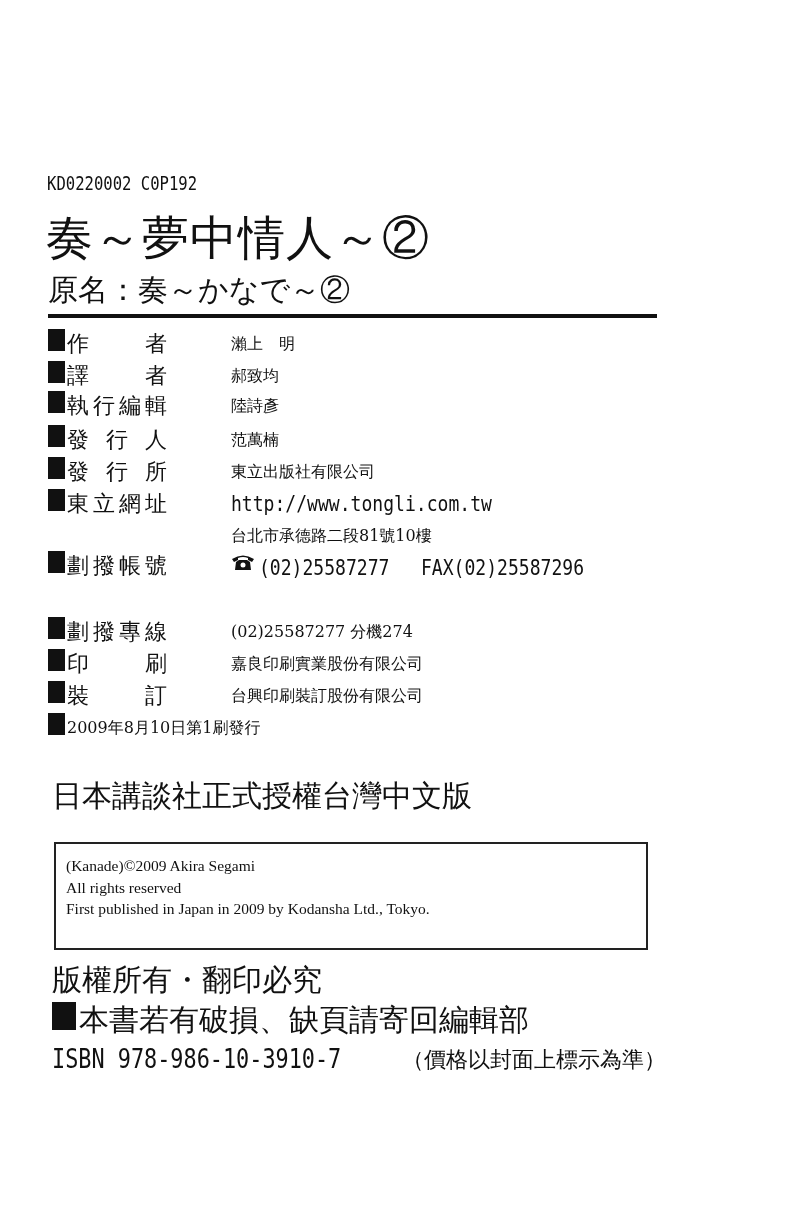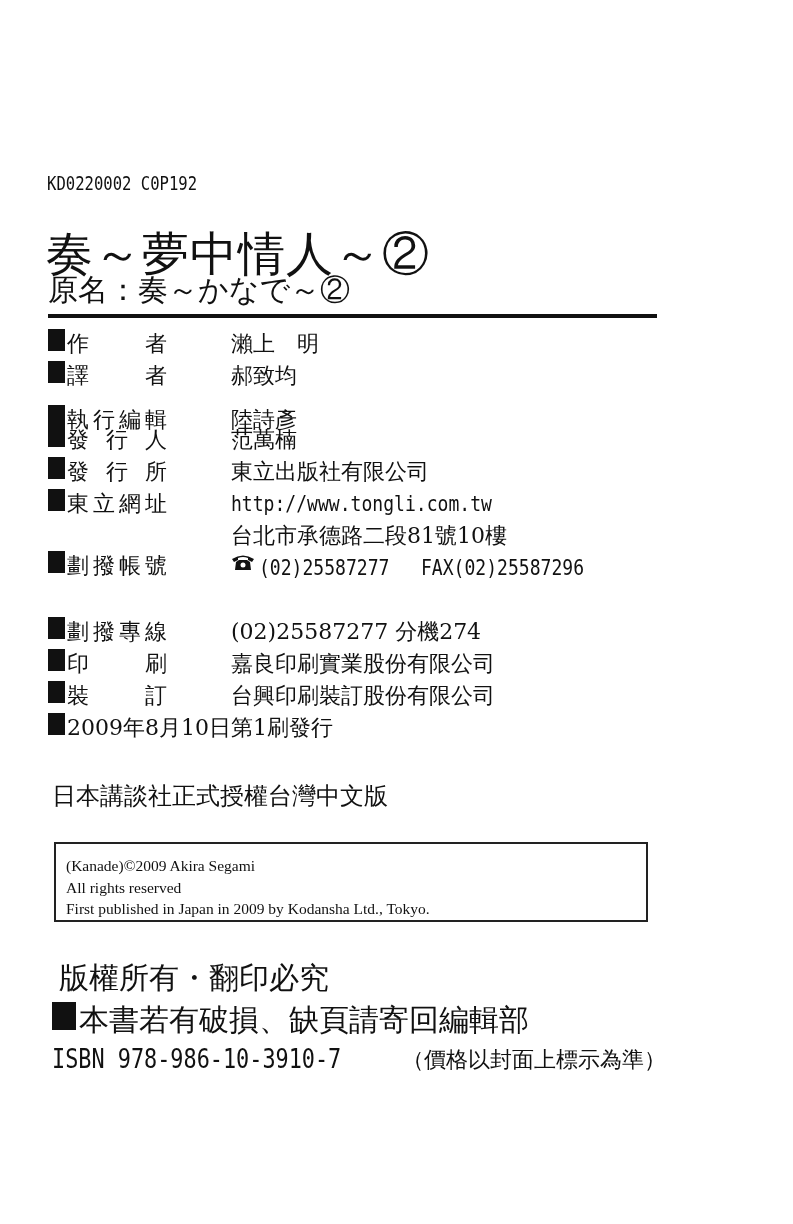--- a/index.html
+++ b/index.html
@@ -2,35 +2,35 @@
 <html><head>
 <meta charset="utf-8">
 <style>
   html, body { margin: 0; padding: 0; }
   body {
     width: 793px; height: 1224px; background: #ffffff; position: relative; overflow: hidden;
     color: #111; font-family: "DejaVu Serif", "Liberation Serif", serif;
   }
   .abs { position: absolute; white-space: nowrap; }
   .code { left: 47px; top: 172px; font-family: "DejaVu Sans Mono", "Liberation Mono", monospace; font-size: 19px; letter-spacing: 0px; transform: scaleX(0.82); transform-origin: left top; }
-  .title { left: 46px; top: 210px; font-size: 47px; line-height: 56px; letter-spacing: 1px; margin-top: 16px; }
+  .title { left: 46px; top: 210px; font-size: 47px; line-height: 56px; letter-spacing: 1px; }
   .subtitle { left: 48px; top: 272px; font-size: 30px; line-height: 36px; }
   .rule { left: 48px; top: 314px; width: 609px; height: 4px; background: #111; }
   .row { position: absolute; left: 48px; height: 30px; font-size: 22px; line-height: 30px; display: flex; align-items: flex-start; white-space: nowrap; }
   .sq { display: inline-block; width: 17px; height: 22px; background: #111; margin-right: 2px; }
   .lbl { display: inline-block; width: 158px; text-align-last: justify; text-align: justify; padding-right: 10px; box-sizing: border-box; width: 110px; }
   .lbl-wrap { display: inline-block; width: 164px; }
-  .val { font-size: 22px; }
+  .val { font-size: 16px; }
   .val.mono { font-family: "DejaVu Sans Mono", "Liberation Mono", monospace; font-size: 21px; transform: scaleX(0.86); transform-origin: left center; display: inline-block; }
   .phone-icon { display: inline-block; width: 24px; height: 18px; margin-right: 4px; vertical-align: middle; }
-  .banner { left: 52px; top: 778px; font-size: 24px; line-height: 36px; font-family: "DejaVu Sans", "Liberation Sans", sans-serif; }
-  .box { left: 54px; top: 842px; width: 594px; height: 80px; border: 2px solid #222; box-sizing: border-box; }
+  .banner { left: 52px; top: 778px; font-size: 30px; line-height: 36px; font-family: "DejaVu Sans", "Liberation Sans", sans-serif; }
+  .box { left: 54px; top: 842px; width: 594px; height: 108px; border: 2px solid #222; box-sizing: border-box; }
   .box-lines { position: absolute; left: 10px; top: 11px; font-family: "Liberation Serif", "DejaVu Serif", serif; font-size: 15.5px; line-height: 21.5px; }
   .box-lines div { white-space: nowrap; }
-  .rights { left: 52px; top: 962px; font-size: 30px; line-height: 36px; font-family: Liberation Mono, monospace; margin-left: 7px; }
+  .rights { left: 52px; top: 962px; font-size: 30px; line-height: 36px; font-family: Liberation Serif, serif; }
   .notice { left: 52px; top: 1002px; font-size: 30px; line-height: 36px; font-family: "DejaVu Sans", "Liberation Sans", sans-serif; display: flex; }
   .notice .sq { width: 24px; height: 28px; margin-right: 3px; }
   .isbn { left: 52px; top: 1043px; font-family: "DejaVu Sans Mono", "Liberation Mono", monospace; font-size: 26px; line-height: 32px; transform: scaleX(0.84); transform-origin: left top; }
   .price { left: 402px; top: 1046px; font-size: 22px; line-height: 28px; }
 </style>
 </head>
 <body>
 
 <div class="abs code">KD0220002 C0P192</div>
 <div class="abs title">奏～夢中情人～②</div>
@@ -41,21 +41,21 @@
   <div class="row" style="top:329px">
     <span class="sq"></span>
     <span class="lbl-wrap"><span class="lbl">作　者</span></span>
     <span class="val">瀨上　明</span>
   </div>
   <div class="row" style="top:361px">
     <span class="sq"></span>
     <span class="lbl-wrap"><span class="lbl">譯　者</span></span>
     <span class="val">郝致均</span>
   </div>
-  <div class="row" style="top:405px">
+  <div class="row" style="top:391px">
     <span class="sq"></span>
     <span class="lbl-wrap"><span class="lbl">執行編輯</span></span>
     <span class="val">陸詩彥</span>
   </div>
   <div class="row" style="top:425px">
     <span class="sq"></span>
     <span class="lbl-wrap"><span class="lbl">發行人</span></span>
     <span class="val">范萬楠</span>
   </div>
   <div class="row" style="top:457px">

